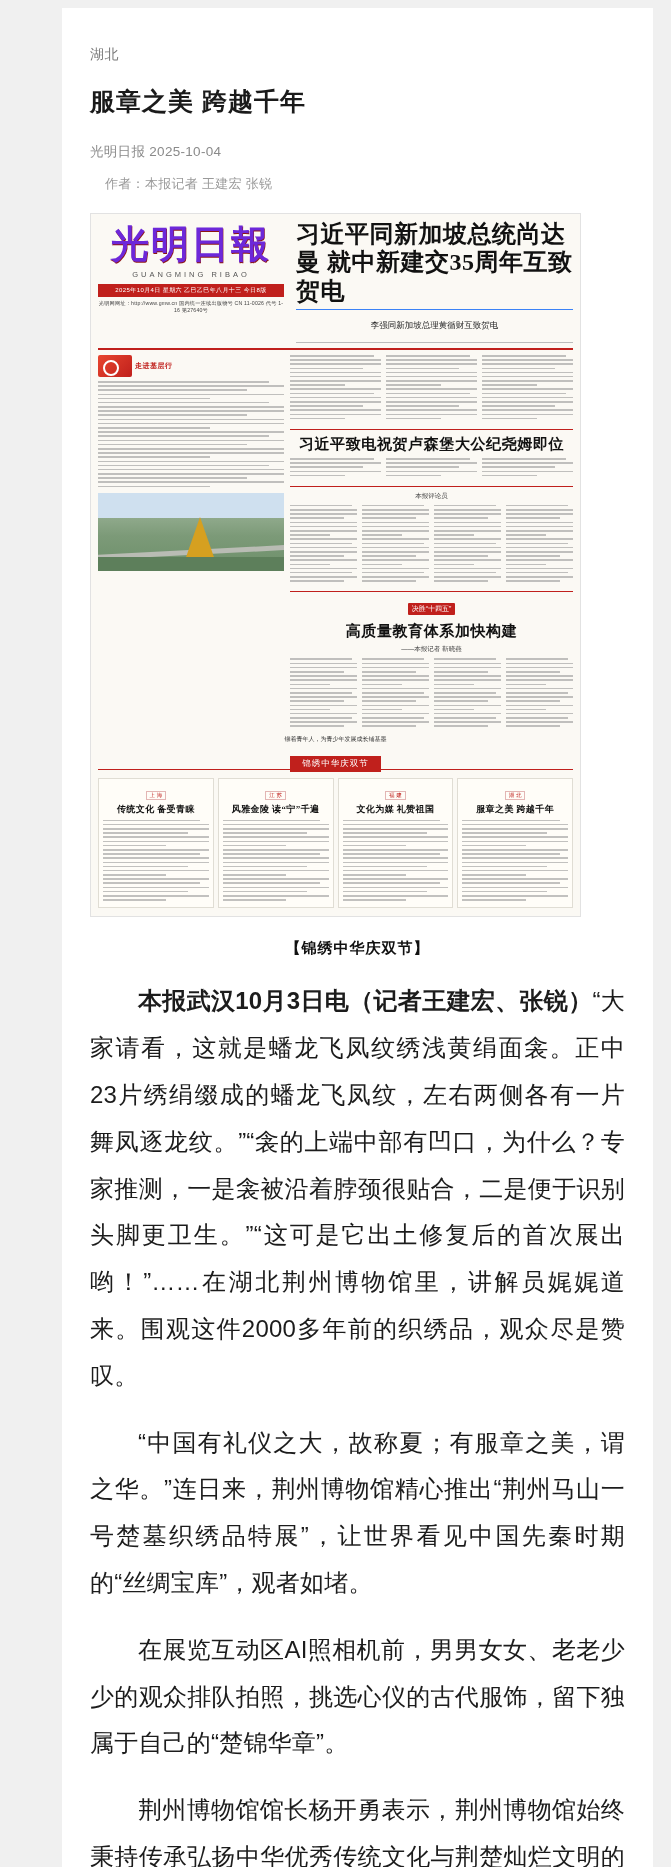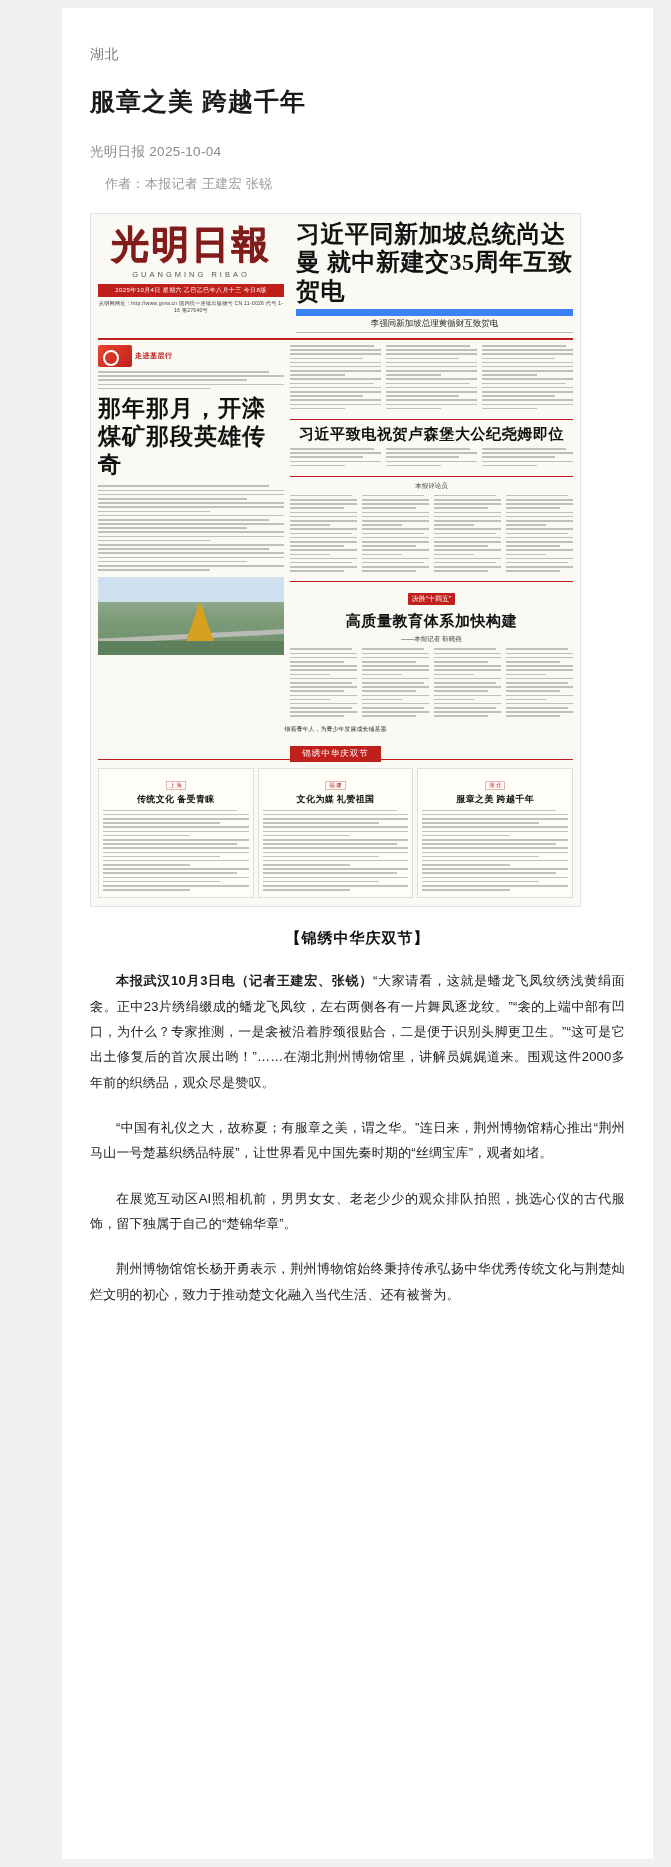--- a/index.html
+++ b/index.html
@@ -74,21 +74,21 @@
   }
   .np-masthead {
     width: 186px;
     flex: 0 0 186px;
     text-align: center;
   }
   .np-logo {
     font-family: "Liberation Serif", serif;
     font-weight: bold;
     font-size: 38px;
-    color: #7f1d1d;
+    color: #6d28d9;
     letter-spacing: 2px;
     line-height: 1.1;
     margin-top: 4px;
     text-shadow: 0.5px 0.5px 0 #8d1512;
   }
   .np-logo-en {
     font-size: 7.5px;
     color: #555;
     letter-spacing: 3px;
     margin-top: 4px;
@@ -119,23 +119,23 @@
     font-size: 24px;
     font-weight: bold;
     color: #111;
     line-height: 1.18;
     letter-spacing: 0.5px;
   }
   .np-subhead {
     font-size: 8.5px;
     color: #222;
     text-align: center;
-    border-top: 7px solid #3b82f6;
+    border-top: 1px solid #3b82f6;
     border-bottom: 1px solid #bbb;
-    padding: 2px 0;
+    padding: 10px 0;
     margin-top: 1px;
   }
   .np-body {
     display: flex;
     gap: 6px;
     margin-top: 5px;
   }
   .np-left {
     flex: 0 0 186px;
     width: 186px;
@@ -311,21 +311,21 @@
   
   .article-tag {
     text-align: center;
     font-size: 15px;
     font-weight: 700;
     color: #111;
     letter-spacing: 1px;
     margin: 18px 0 20px 0;
   }
   .para {
-    font-size: 13px;
+    font-size: 24px;
     line-height: 1.95;
     color: #1c1c1c;
     text-align: justify;
     margin: 0 0 20px 0;
     text-indent: 2em;
     letter-spacing: 0.2px;
   }
   .para.lead b { font-weight: 700; }
 </style>
 </head>
@@ -368,21 +368,20 @@
             <span class="np-badge-ico"></span>
             <span class="np-badge-txt">走进基层行</span>
           </div>
           <div class="fake-lines">
             <i class="s92"></i>
               <i></i>
               <i class="s80"></i>
               <i></i>
               <i class="s60"></i>
           </div>
-          <div class="np-vtitle">那年那月，开滦煤矿那段英雄传奇</div>
           <div class="fake-lines">
             <i class="s92"></i>
               <i></i>
               <i></i>
               <i class="s80"></i>
               <i></i>
               <i></i>
               <i class="s60"></i>
             <i></i>
               <i class="s92"></i>
@@ -670,20 +669,46 @@
 
       <div class="np-strip-banner">
         <span>锦绣中华庆双节</span>
       </div>
       <div class="np-strip-rule"></div>
 
       <div class="np-strip">
         <div>
           <div style="text-align:center;"><span class="np-strip-head">上 海</span></div>
           <div class="np-strip-title">传统文化 备受青睐</div>
+          <div class="fake-lines">
+              <i class="s92"></i>
+              <i></i>
+              <i></i>
+              <i class="s80"></i>
+              <i></i>
+              <i></i>
+              <i class="s60"></i>
+              <i></i>
+              <i class="s92"></i>
+              <i></i>
+              <i></i>
+              <i class="s80"></i>
+              <i></i>
+              <i class="s60"></i>
+              <i></i>
+              <i class="s92"></i>
+              <i></i>
+              <i class="s80"></i>
+              <i></i>
+              <i class="s60"></i>
+            </div>
+        </div>
+        <div>
+          <div style="text-align:center;"><span class="np-strip-head">江 苏</span></div>
+          <div class="np-strip-title">风雅金陵 读“宁”千遍</div>
           <div class="fake-lines">
               <i class="s92"></i>
               <i></i>
               <i></i>
               <i class="s80"></i>
               <i></i>
               <i></i>
               <i class="s60"></i>
               <i></i>
               <i class="s92"></i>

